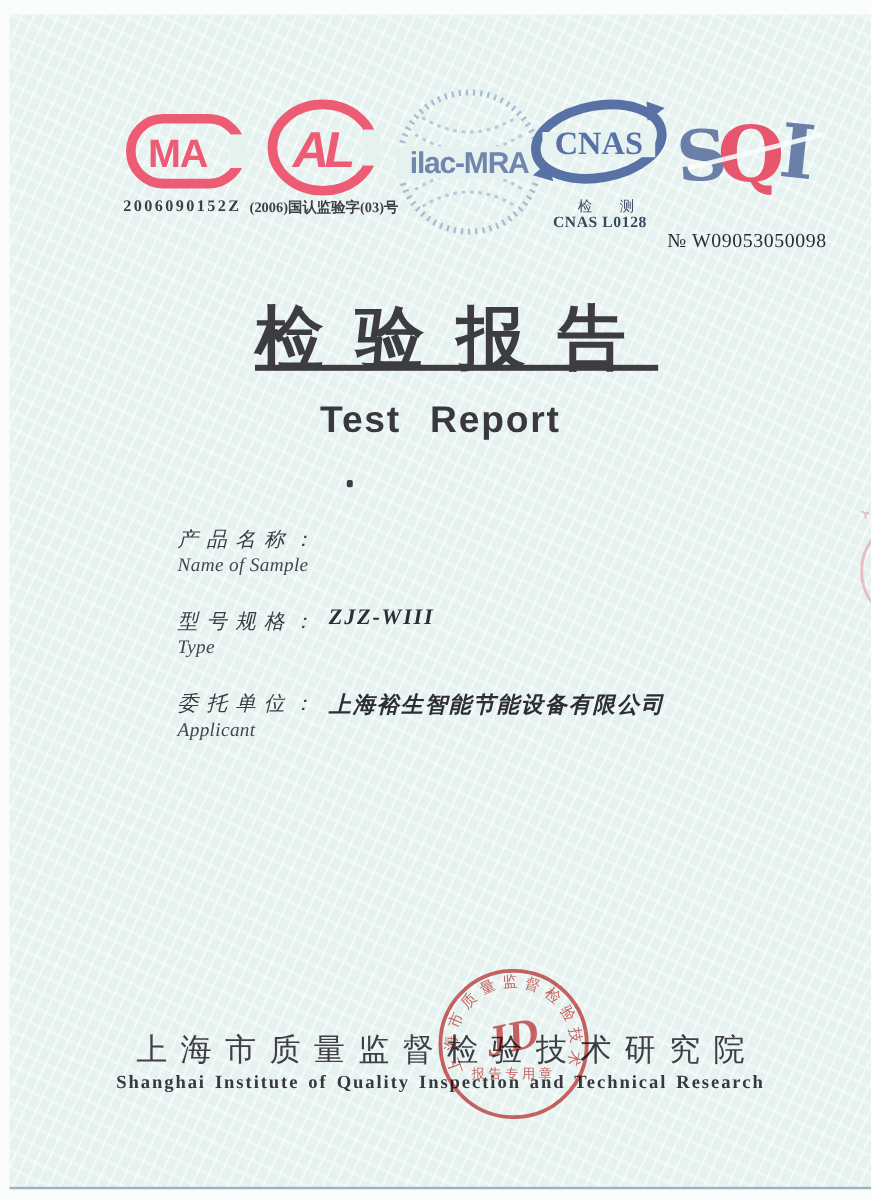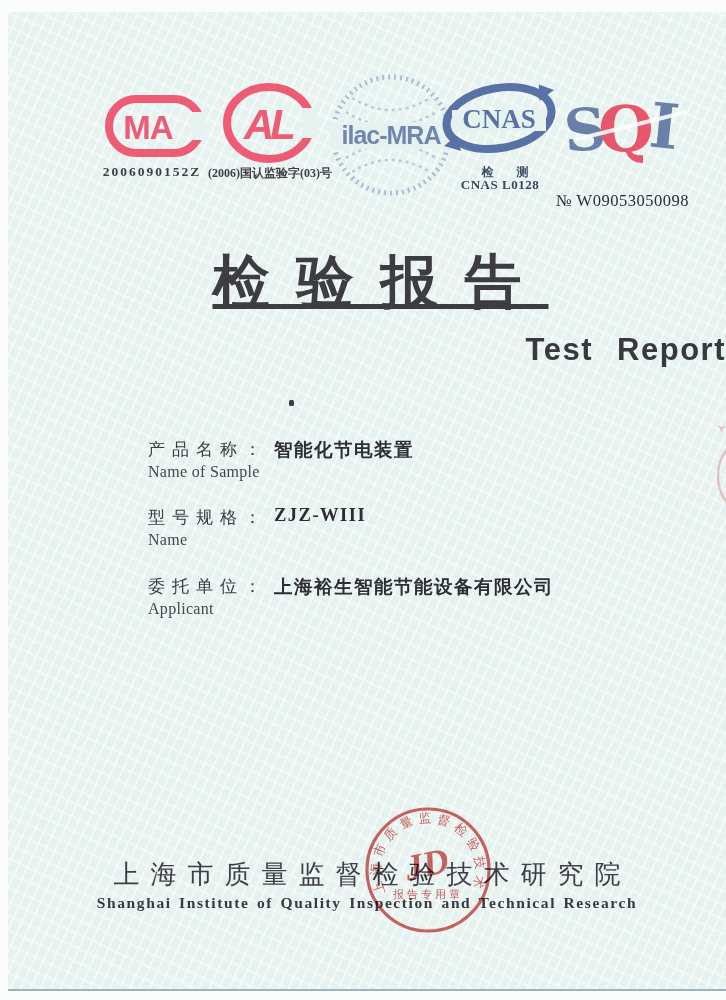--- a/index.html
+++ b/index.html
@@ -19,48 +19,48 @@
     margin-top:12px;
   }
   .abs{position:absolute;}
   
   .logo-caption{
     font-family:"Liberation Serif", serif; font-weight:bold;
     color:#3e3e45; text-align:center; white-space:nowrap;
   }
   #cma-caption{left:80px; top:152px; width:128px; font-size:13.5px; letter-spacing:2px;}
   #cal-caption{left:196px; top:153px; width:132px; font-size:12px; letter-spacing:0;}
-  #cnas-caption-cn{left:436px; top:152px; width:112px; font-size:12px; letter-spacing:10px; padding-left:10px; color:#3d4d66; font-weight:bold;}
+  #cnas-caption-cn{left:436px; top:152px; width:112px; font-size:12px; letter-spacing:10px; padding-left:10px; color:#3d4d66; font-weight:normal;}
   #cnas-caption-code{left:436px; top:165px; width:112px; font-size:13px; color:#37475f; letter-spacing:.5px;}
   #report-no{
     left:548px; top:179px; font-size:16.5px; font-weight:normal;
     color:#2c2c35; letter-spacing:.5px; font-family:"Liberation Serif",serif;
   }
   #sqi-logo{left:556px; top:78px; width:130px; height:86px; font-family:"Liberation Sans",sans-serif;}
   #sqi-logo .sq-s{position:absolute; left:0; top:6px; font-size:58px; font-weight:bold; color:#6b80a8; transform:rotate(-4deg); font-family:"DejaVu Serif",serif;}
   #sqi-logo .sq-q{position:absolute; left:34px; top:2px; font-size:64px; font-weight:bold; color:#e8566e; font-family:"DejaVu Serif",serif;}
   #sqi-logo .sq-i{position:absolute; left:86px; top:0px; font-size:62px; font-weight:bold; color:#6b80a8; transform:rotate(6deg); font-family:"DejaVu Serif",serif;}
   #sqi-logo .sq-slash{position:absolute; left:8px; top:34px; width:116px; height:4px; background:rgba(250,252,252,.9); transform:rotate(-14deg);}
   
   #title-cn{
     left:0; top:232px; width:100%; text-align:center;
     font-family:"Liberation Sans",sans-serif; font-weight:bold;
     font-size:57px; letter-spacing:27px; padding-left:27px; box-sizing:border-box;
     color:#3c3c41;
     text-decoration:underline;
   }
   #title-en{
-    left:0; top:320px; width:100%; text-align:right;
+    left:0; top:320px; width:100%; text-align:center;
     font-family:"Liberation Sans",sans-serif; font-weight:bold;
     font-size:31px; letter-spacing:1.5px; word-spacing:14px; color:#38383d;
   }
   #speck{left:281px; top:388px; width:5px; height:6px; background:#3a4045; border-radius:1.5px;}
   
   #fields{left:140px; top:426px; width:540px; height:280px;}
-  .field-row{position:absolute; left:0; width:540px; height:60px;}
+  .field-row{position:absolute; left:0; width:540px; height:60px;font-style:italic;}
   .field-label{
     position:absolute; left:0; top:0; font-size:17px; color:#3a3a40;
     letter-spacing:7px; white-space:nowrap; font-family:"Liberation Serif",serif;
   }
   .field-en{
     position:absolute; left:0; top:25px; font-size:16px; color:#46464d;
     font-family:"Liberation Serif",serif; letter-spacing:.3px;
   }
   .field-value{
     position:absolute; left:126px; top:-1px; font-size:18.5px; font-weight:bold;
@@ -135,28 +135,27 @@
     <div class="abs" id="report-no">№ W09053050098</div>
 
     <div class="abs" id="title-cn">检验报告</div>
     <div class="abs" id="title-en">Test Report</div>
     <div class="abs" id="speck"></div>
 
     <div class="abs" id="fields">
 
       <div class="field-row" style="top:0px;">
         <span class="field-label">产品名称：</span>
-        <span class="field-value">智能化节电装置</span>
         <span class="field-en">Name of Sample</span>
       </div>
 
       <div class="field-row" style="top:68px;">
         <span class="field-label">型号规格：</span>
         <span class="field-value">ZJZ-WIII</span>
-        <span class="field-en">Name</span>
+        <span class="field-en">Type</span>
       </div>
 
       <div class="field-row" style="top:137px;">
         <span class="field-label">委托单位：</span>
         <span class="field-value">上海裕生智能节能设备有限公司</span>
         <span class="field-en">Applicant</span>
       </div>
 
 
     </div>

